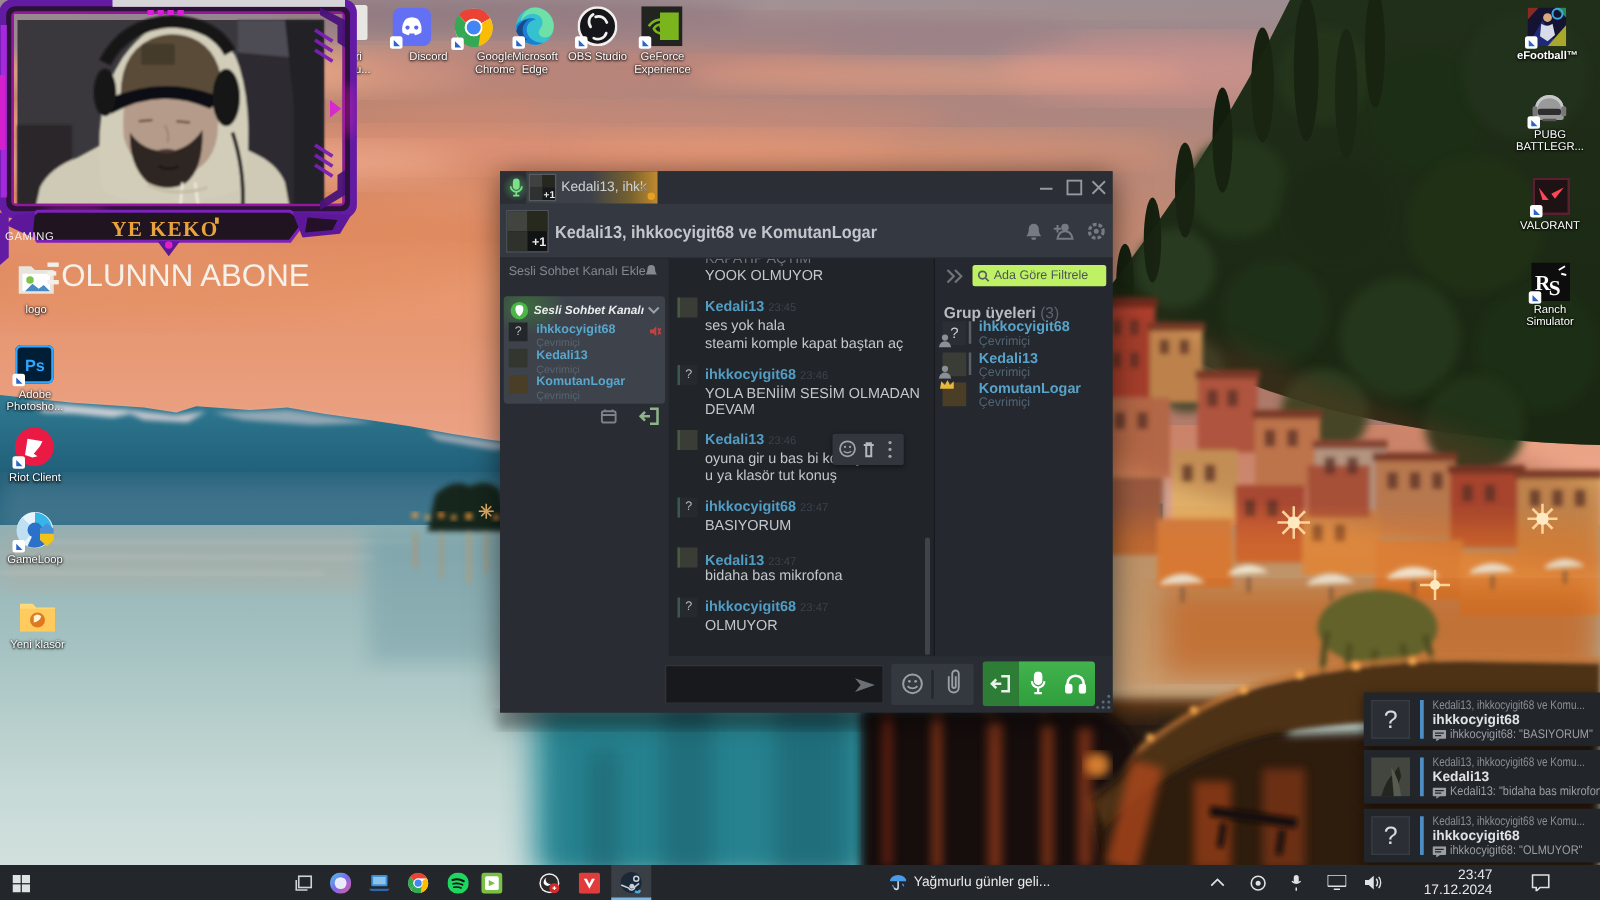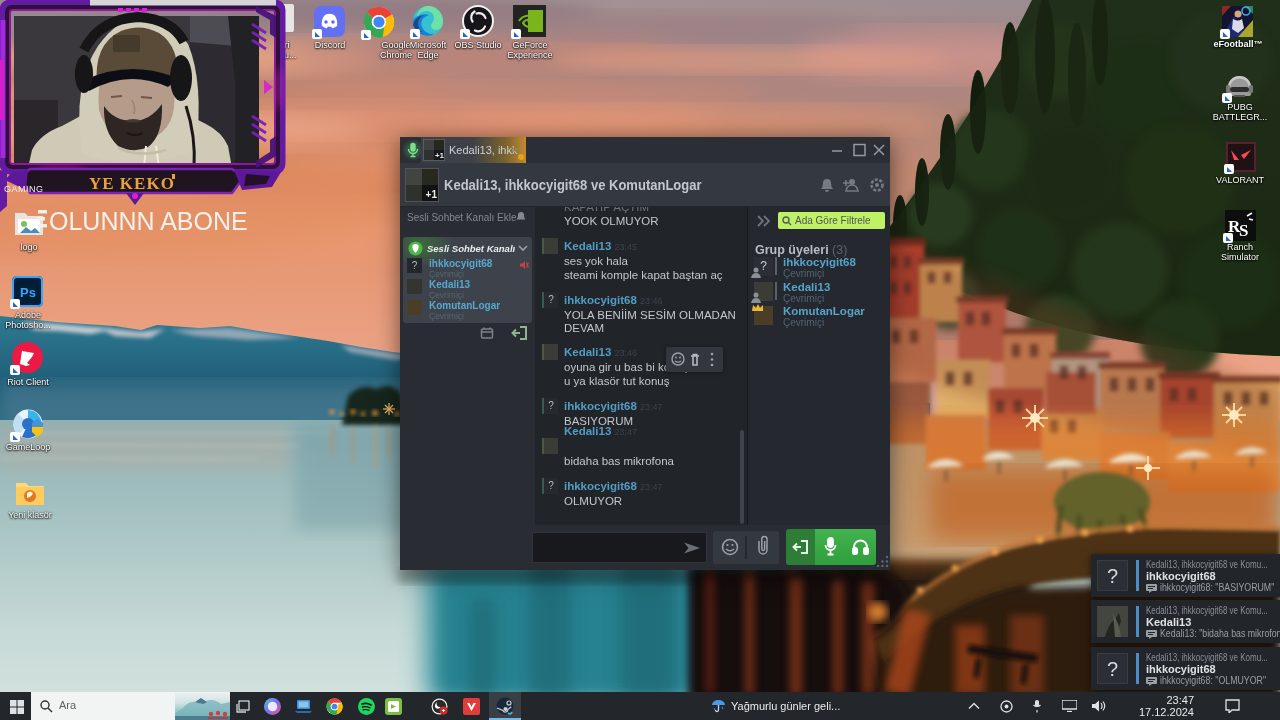--- a/index.html
+++ b/index.html
@@ -311,21 +311,21 @@
 işu...</div>
 
 <div class="dico" style="left:314px;top:6px;width:31px;height:31px;">
   <svg width="31" height="31">
       <rect width="31" height="31" rx="7" fill="#6470f3"></rect>
   <path d="M8 20 c-1-5 1-9 3-11 1.5-.8 3-1.2 4.5-1.2 s3 .4 4.5 1.2 c2 2 4 6 3 11 -1.5 1.2-3.2 1.9-5 2.2 l-.8-1.6 c-1.1.3-2.3.3-3.4 0 l-.8 1.6 c-1.8-.3-3.5-1-5-2.2z" fill="#fff"></path>
   <circle cx="12" cy="16" r="1.7" fill="#5865f2"></circle>
       <circle cx="19" cy="16" r="1.7" fill="#5865f2"></circle>
     </svg>
   <div class="sc"></div></div>
-<div class="dlab" style="left:302px;top:41px;width:56px;">Discord</div>
+<div class="dlab" style="left:302px;top:41px;width:56px;text-align:right;">Discord</div>
 
 <div class="dico" style="left:363px;top:6px;width:32px;height:32px;">
   <svg width="32" height="32" viewBox="0 0 32 32">
   <circle cx="16" cy="16" r="15" fill="#fff"></circle>
   <path d="M16 1 a15 15 0 0 1 13 7.5 L16 8.5 z M16 1 a15 15 0 0 1 13 7.5 L22 12 A7.5 7.5 0 0 0 16 8.5 z" fill="#ea4335"></path>
   <path d="M16 1 A15 15 0 0 1 29 8.5 L22 12.5 A7.5 7.5 0 0 0 9.6 12.2 L4 6 A15 15 0 0 1 16 1z" fill="#ea4335"></path>
   <path d="M4 6 L9.7 12.3 A7.5 7.5 0 0 0 10 20 L5.2 26 A15 15 0 0 1 4 6z" fill="#34a853"></path>
   <path d="M5.2 26 L10 19.8 a7.5 7.5 0 0 0 12 .4 L20 31 a15 15 0 0 1 -14.8-5z" fill="#34a853"></path>
   <path d="M29 8.5 A15 15 0 0 1 20 30.5 L22.3 13 z" fill="#fbbc05"></path>
   <path d="M20 30.9 A15 15 0 0 1 5 26 l5-6.3 a7.5 7.5 0 0 0 12.3.6 z" fill="#34a853"></path>
@@ -690,21 +690,21 @@
             <circle cx="46" cy="18" r="1.3"></circle>
           </g>
       </svg>
     </div>
 
     <div class="abs" style="left:7px;top:191px;width:16px;height:16px;background:#26292e;border-left:2px solid #3a5a50;color:#b8bcc0;font-size:10px;text-align:center;line-height:16px;">?</div>
     <div class="abs" style="left:29px;top:193px;font-size:11.5px;font-weight:bold;color:#529dc4;">ihkkocyigit68 <span style="font-weight:normal;font-size:9px;color:#3b434c;">23:47</span></div>
     <div class="abs" style="left:29px;top:208px;font-size:11.5px;color:#c4c7cb;">BASIYORUM</div>
 
     <div class="abs" style="left:7px;top:231px;width:16px;height:16px;background:#3a3d36;border-left:2px solid #4a5a40;"></div>
-    <div class="abs" style="left:29px;top:218px;font-size:11.5px;font-weight:bold;color:#529dc4;">Kedali13 <span style="font-weight:normal;font-size:9px;color:#3b434c;">23:47</span></div>
+    <div class="abs" style="left:29px;top:236px;font-size:11.5px;font-weight:bold;color:#529dc4;">Kedali13 <span style="font-weight:normal;font-size:9px;color:#3b434c;">23:47</span></div>
     <div class="abs" style="left:29px;top:248px;font-size:11.5px;color:#c4c7cb;">bidaha bas mikrofona</div>
 
     <div class="abs" style="left:7px;top:271px;width:16px;height:16px;background:#26292e;border-left:2px solid #3a5a50;color:#b8bcc0;font-size:10px;text-align:center;line-height:16px;">?</div>
     <div class="abs" style="left:29px;top:273px;font-size:11.5px;font-weight:bold;color:#529dc4;">ihkkocyigit68 <span style="font-weight:normal;font-size:9px;color:#3b434c;">23:47</span></div>
     <div class="abs" style="left:29px;top:288px;font-size:11.5px;color:#c4c7cb;">OLMUYOR</div>
 
     <div class="abs" style="left:205px;top:223px;width:4px;height:94px;background:#3f444b;border-radius:2px;"></div>
   </div>
 
   <div class="abs" style="left:347px;top:70px;width:143px;height:318px;background:#25282e;border-left:1px solid #17191d;">
@@ -834,38 +834,20 @@
 
 <div class="abs" style="left:0;top:692px;width:1280px;height:28px;background:#23262a;z-index:4;">
 
   <svg class="abs" style="left:10px;top:8px;" width="14" height="14" fill="#dfe2e4">
       <rect x="0" y="0" width="6.5" height="6.5"></rect>
       <rect x="7.5" y="0" width="6.5" height="6.5"></rect>
       <rect x="0" y="7.5" width="6.5" height="6.5"></rect>
       <rect x="7.5" y="7.5" width="6.5" height="6.5"></rect>
     </svg>
 
-  <div class="abs" style="left:31px;top:0;width:199px;height:28px;background:#f2f3f3;">
-    <svg class="abs" style="left:9px;top:8px;" width="13" height="13">
-        <circle cx="5" cy="5" r="4" fill="none" stroke="#333" stroke-width="1.4"></circle>
-        <line x1="8" y1="8" x2="12" y2="12" stroke="#333" stroke-width="1.4"></line>
-      </svg>
-    <div class="abs" style="left:28px;top:7px;font-size:11px;color:#606060;">Ara</div>
-    <div class="abs" style="left:144px;top:0;width:55px;height:28px;background:linear-gradient(180deg,#eff1f1 0%,#cfe2e2 40%,#8ec2c6 75%,#5a9aa8 100%);">
-      <svg width="55" height="28">
-          <path d="M8,16 Q16,6 26,12 Q36,4 46,12 L55,10 V28 H0 V22 Q4,18 8,16z" fill="#7ab4bc" opacity=".8"></path>
-          <path d="M20,10 l6,-4 6,4 -4,2 -5,-1z" fill="#4a7a8c"></path>
-          <path d="M0,24 h55 v4 h-55z" fill="#3a6a7a" opacity=".7"></path>
-          <circle cx="36" cy="22" r="2.2" fill="#d04040"></circle>
-          <circle cx="43" cy="21" r="2.2" fill="#d04040"></circle>
-          <circle cx="50" cy="22" r="2.2" fill="#d04040"></circle>
-          <path d="M33,26 h20" stroke="#c03838" stroke-width="1.6"></path>
-        </svg>
-    </div>
-  </div>
 
   <svg class="abs" style="left:236px;top:8px;" width="14" height="13" fill="none" stroke="#d0d3d6" stroke-width="1.3">
       <rect x="3" y="1" width="10" height="9"></rect>
       <path d="M1,4 v8 h9"></path>
     </svg>
 
   <svg class="abs" style="left:264px;top:6px;" width="17" height="17">
       <defs>
         <linearGradient id="cpl" x1="0" y1="0" x2="1" y2="1">
           <stop offset="0" stop-color="#4ec9e8"></stop>

